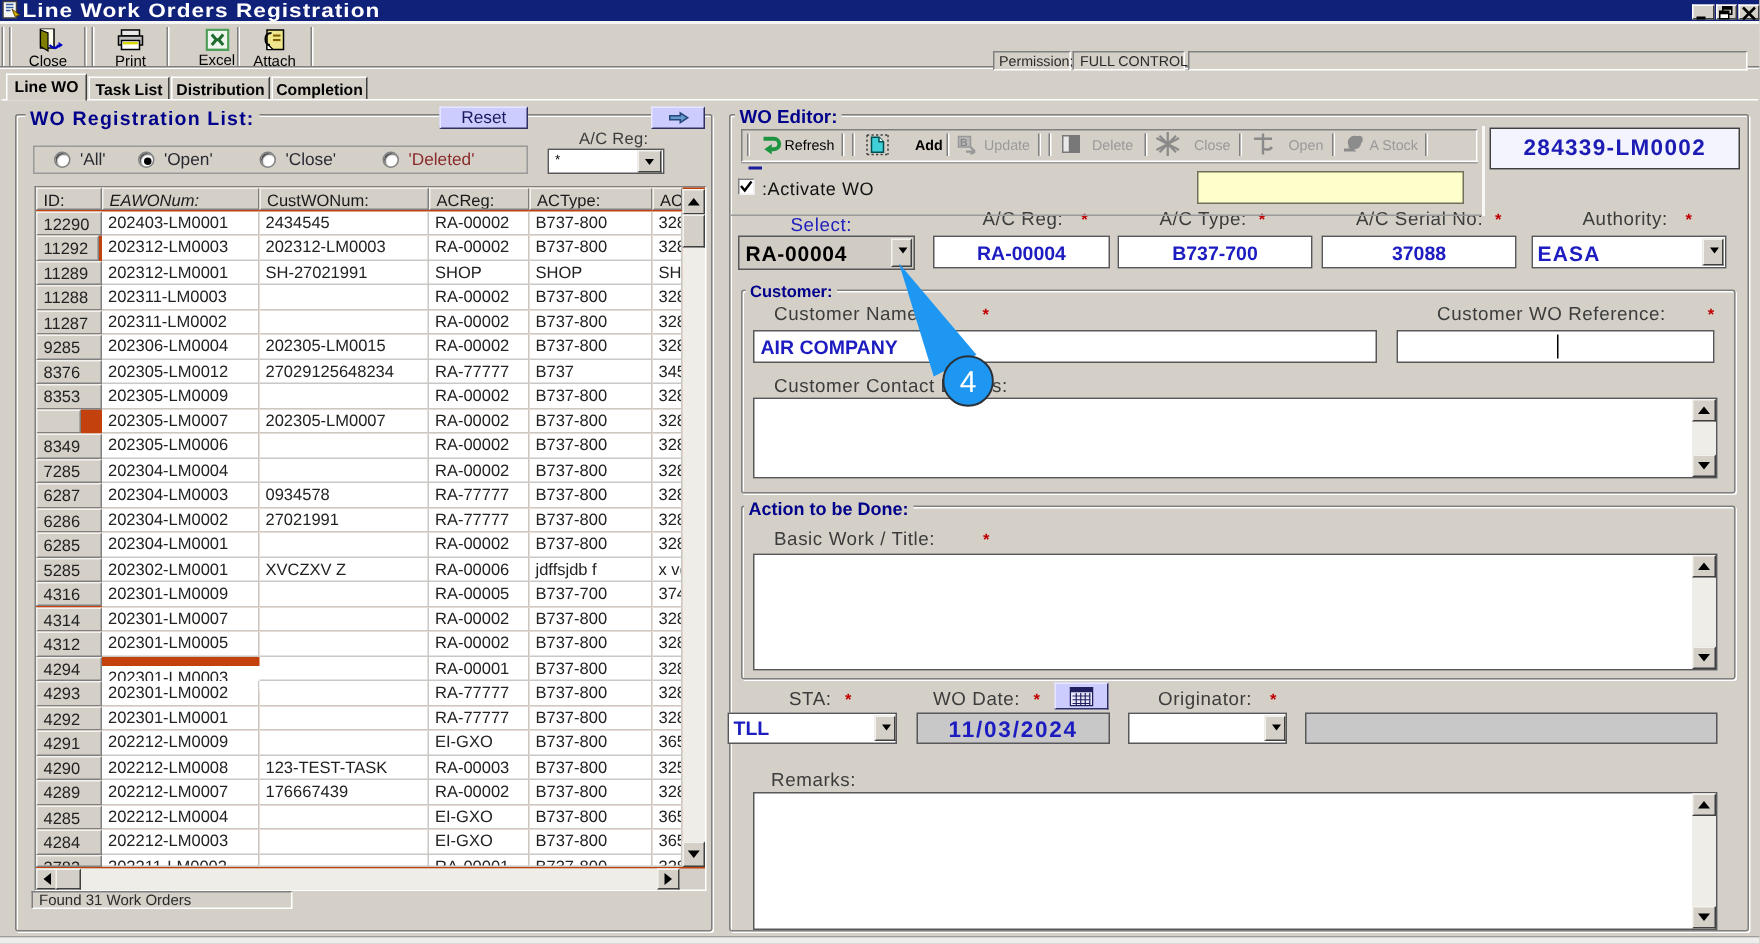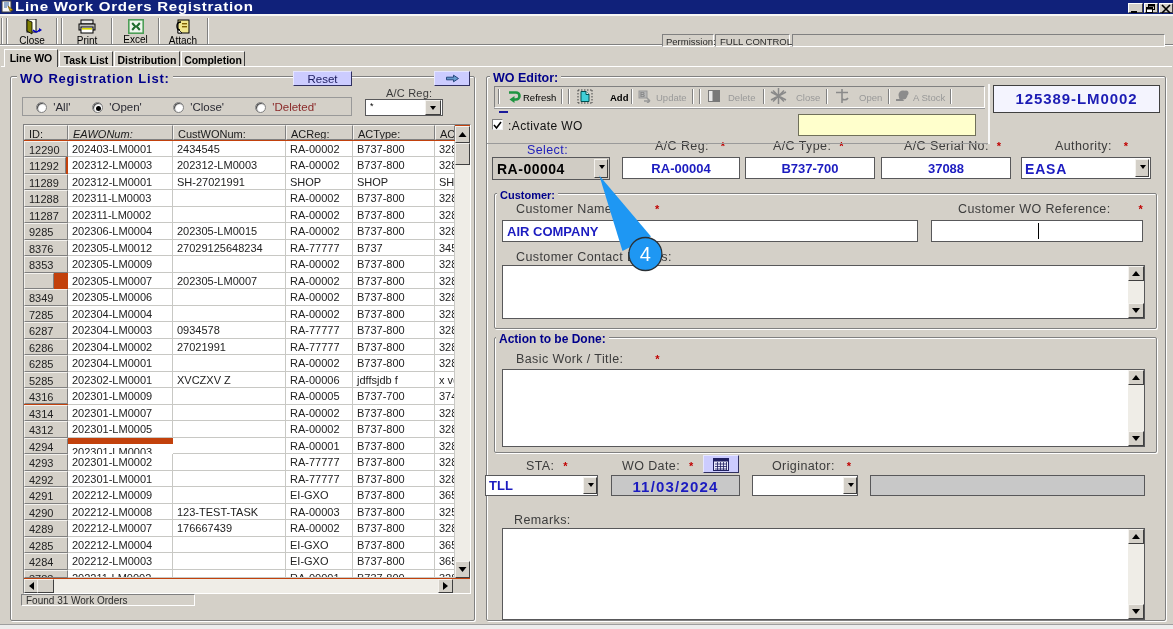--- a/index.html
+++ b/index.html
@@ -90,21 +90,21 @@
   <div class="tbtn" style="left:64px;width:46px;">
     <svg width="22" height="16" style="margin-top:1px" viewBox="0 0 22 16">
       <rect x="5" y="1" width="12" height="4" fill="#e8e8e8" stroke="#000" stroke-width="1"></rect>
       <rect x="3" y="5" width="16" height="6" fill="#c0c0c0" stroke="#000" stroke-width="1"></rect>
       <rect x="5" y="8" width="12" height="6" fill="#fff" stroke="#000" stroke-width="1"></rect>
       <rect x="6" y="9" width="10" height="1.6" fill="#d8d800"></rect>
     </svg>
     <div style="margin-top:-2px">Print</div>
   </div>
   <div class="tsep" style="left:111px"></div>
-  <div class="tbtn" style="left:113px;width:45px;">
+  <div class="tbtn" style="left:113px;width:63px;">
     <svg width="16" height="15" style="margin-top:1px" viewBox="0 0 16 15">
       <rect x="0.8" y="0.8" width="14.4" height="13.4" fill="#eef6ee" stroke="#4d9e57" stroke-width="1.6"></rect>
       <rect x="3" y="3" width="10" height="9" fill="none"></rect>
       <path d="M4.2 4 l3 3.5 m0 0 l-3 3.5 m3 -3.5 h1.6 m0 0 l3 -3.5 m-3 3.5 l3 3.5" stroke="#1d6b2d" stroke-width="2" fill="none"></path>
     </svg>
     <div style="margin-top:-2px">Excel</div>
   </div>
   <div class="tsep" style="left:158px"></div>
   <div class="tbtn" style="left:160px;width:46px;">
     <svg width="20" height="16" style="margin-top:1px" viewBox="0 0 20 16">
@@ -402,21 +402,21 @@
   <span class="etsep" style="left:888px"></span>
   <svg class="abs" style="left:895px;top:89px" width="16" height="14" viewBox="0 0 16 14">
       <circle cx="8" cy="6" r="4.5" fill="#8c8c8c"></circle>
       <circle cx="11" cy="4" r="2.5" fill="#8c8c8c"></circle>
       <path d="M1 11 l6 0 l-2.5 -3" stroke="#8c8c8c" stroke-width="2" fill="none"></path>
     </svg>
   <span class="etxt" style="left:913px;color:#999;">A Stock</span>
   <span class="etsep" style="left:950px"></span>
 </div>
 
-<div class="abs" style="left:993px;top:85px;width:167px;height:28px;background:#f4f4fe;border:1px solid #404040;text-align:center;"><span style="font-size:15px;font-weight:bold;color:#1c1cb4;line-height:26px;letter-spacing:0.9px;">125389-LM0002</span></div>
+<div class="abs" style="left:993px;top:85px;width:167px;height:28px;background:#f4f4fe;border:1px solid #404040;text-align:center;"><span style="font-size:15px;font-weight:bold;color:#1c1cb4;line-height:26px;letter-spacing:0.9px;">284339-LM0002</span></div>
 
 <div class="abs" style="left:492px;top:119px;width:11px;height:11px;background:#fff;border-top:1px solid #808080;border-left:1px solid #808080;border-right:1px solid #f0f0f0;border-bottom:1px solid #f0f0f0;"><svg width="9" height="9" viewBox="0 0 9 9">
       <path d="M1 4 l2.5 3 l4.5 -6" stroke="#000" stroke-width="1.6" fill="none"></path>
     </svg></div>
 <div class="lbl" style="left:508px;top:119px;font-size:12px;color:#111;">:Activate WO</div>
 <div class="abs" style="left:798px;top:114px;width:178px;height:22px;background:#ffffcc;border:1px solid #70705a;"></div>
 <div class="abs" style="left:499px;top:111px;width:9px;height:2px;background:#1a1a9a;"></div>
 
 <div class="lbl" style="left:527px;top:143px;color:#2222bb;">Select:</div>
 <div class="lbl" style="left:655px;top:139px;">A/C Reg: <span class="star" style="margin-left:8px">*</span></div>

